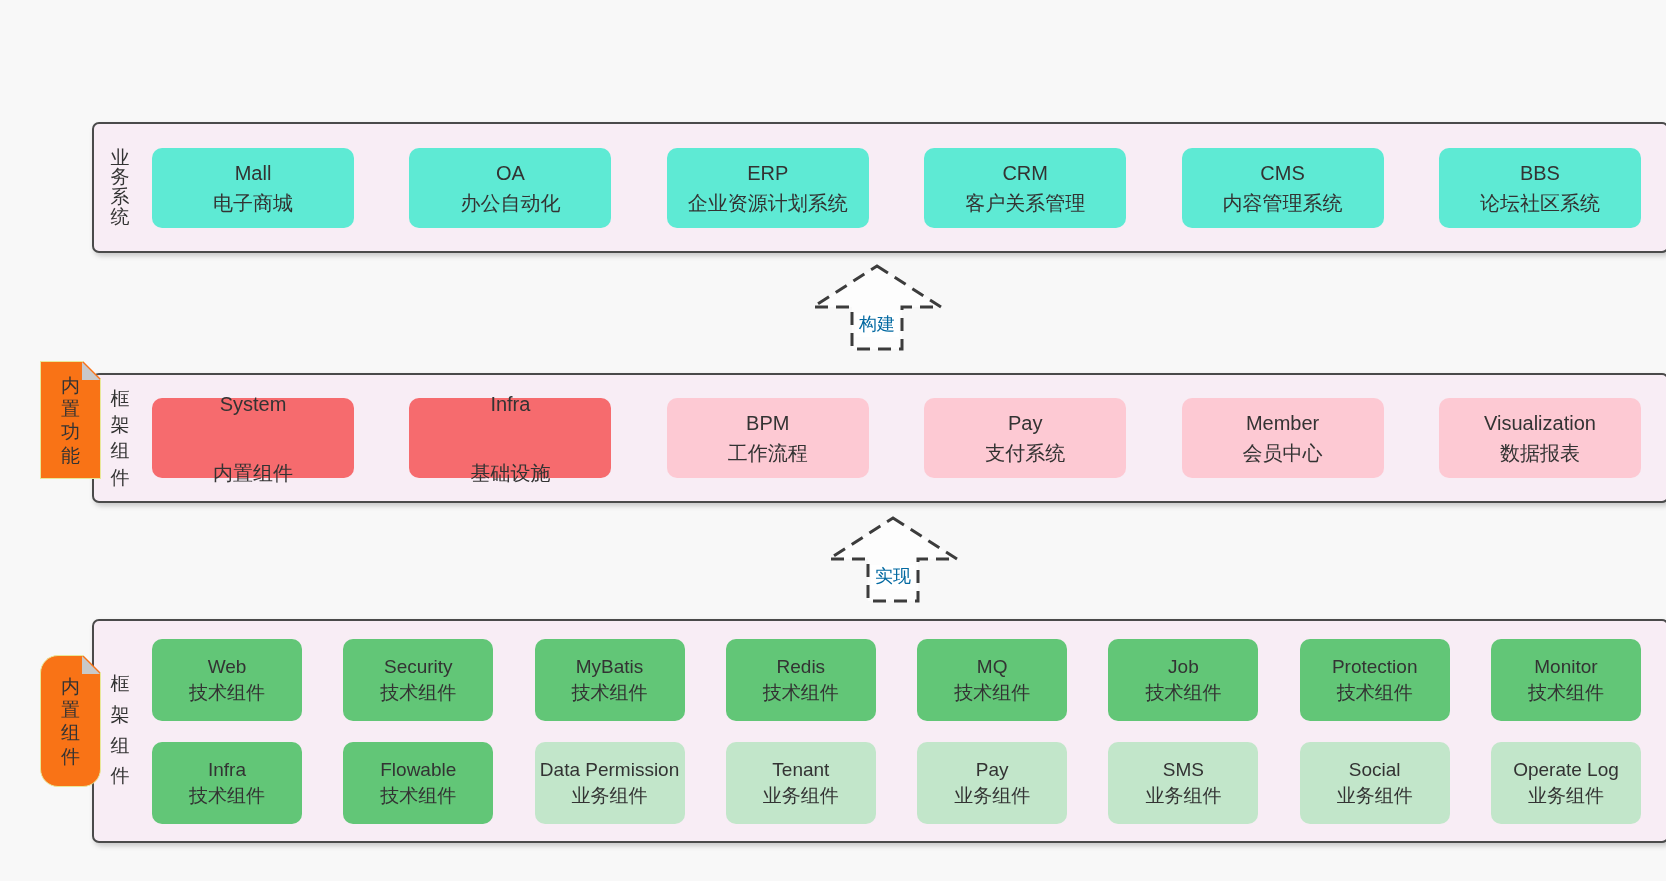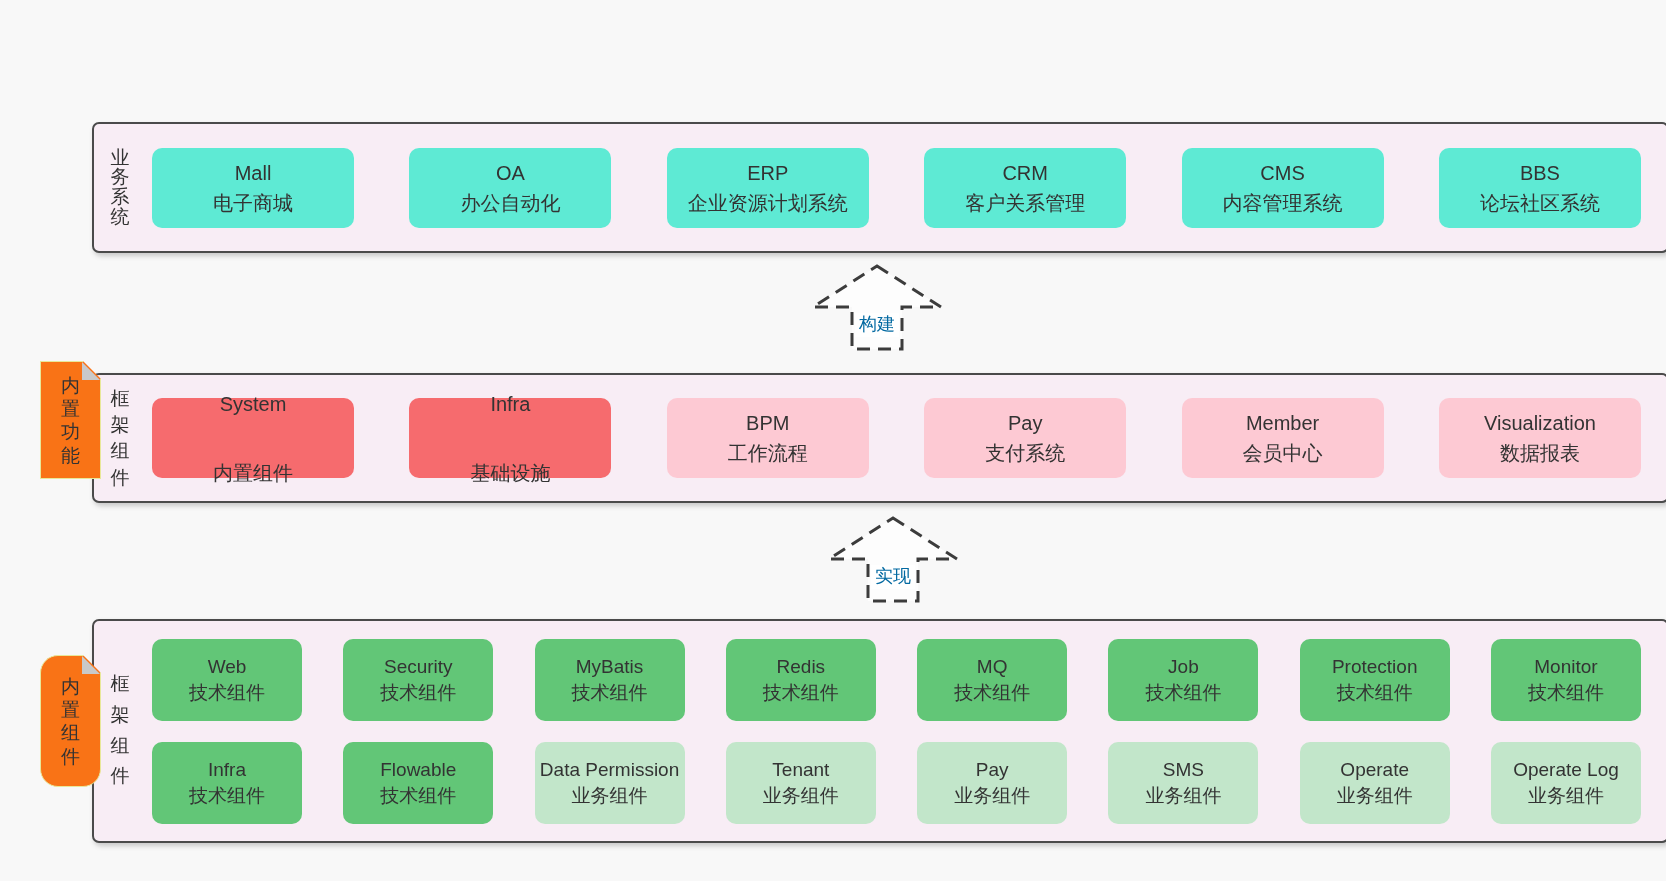--- a/index.html
+++ b/index.html
@@ -264,21 +264,21 @@
         </div>
         <div class="box b-lgreen">
           <div>Pay</div>
           <div class="line2">业务组件</div>
         </div>
         <div class="box b-lgreen">
           <div>SMS</div>
           <div class="line2">业务组件</div>
         </div>
         <div class="box b-lgreen">
-          <div>Operate</div>
+          <div>Social</div>
           <div class="line2">业务组件</div>
         </div>
         <div class="box b-lgreen">
           <div>Operate Log</div>
           <div class="line2">业务组件</div>
         </div>
       </div>
     </div>
   </section>
 

